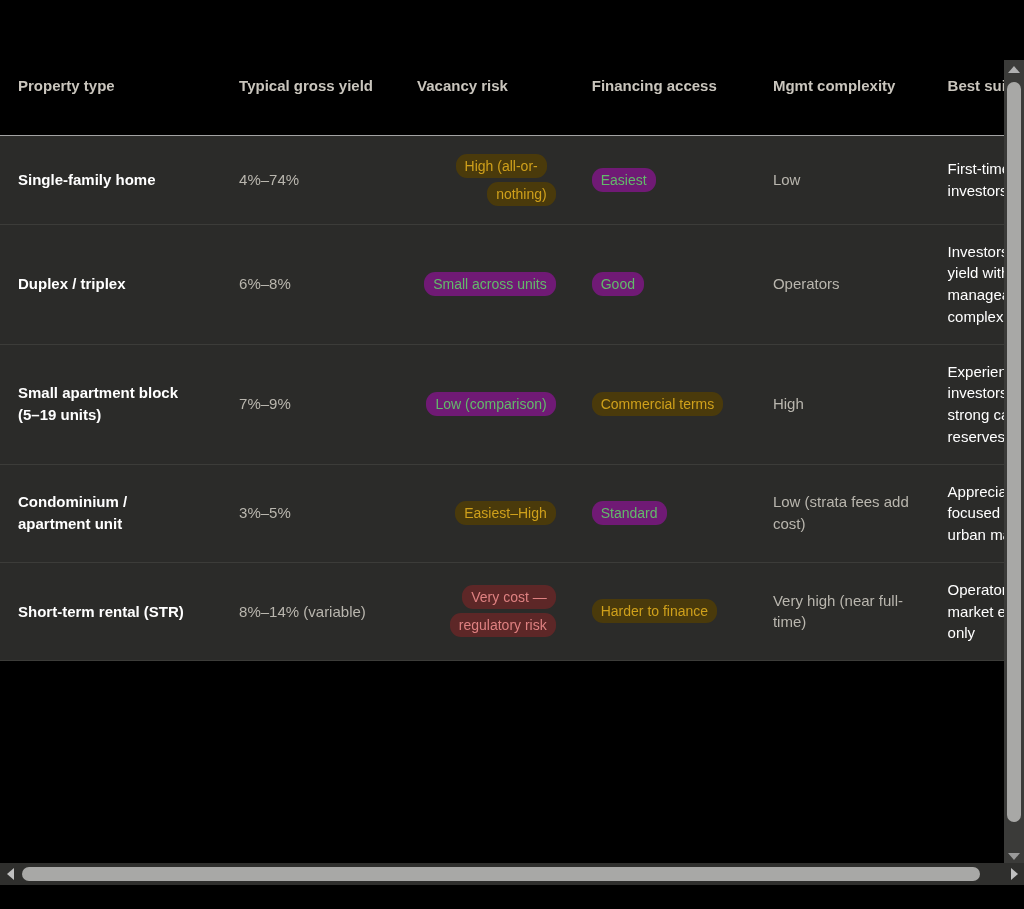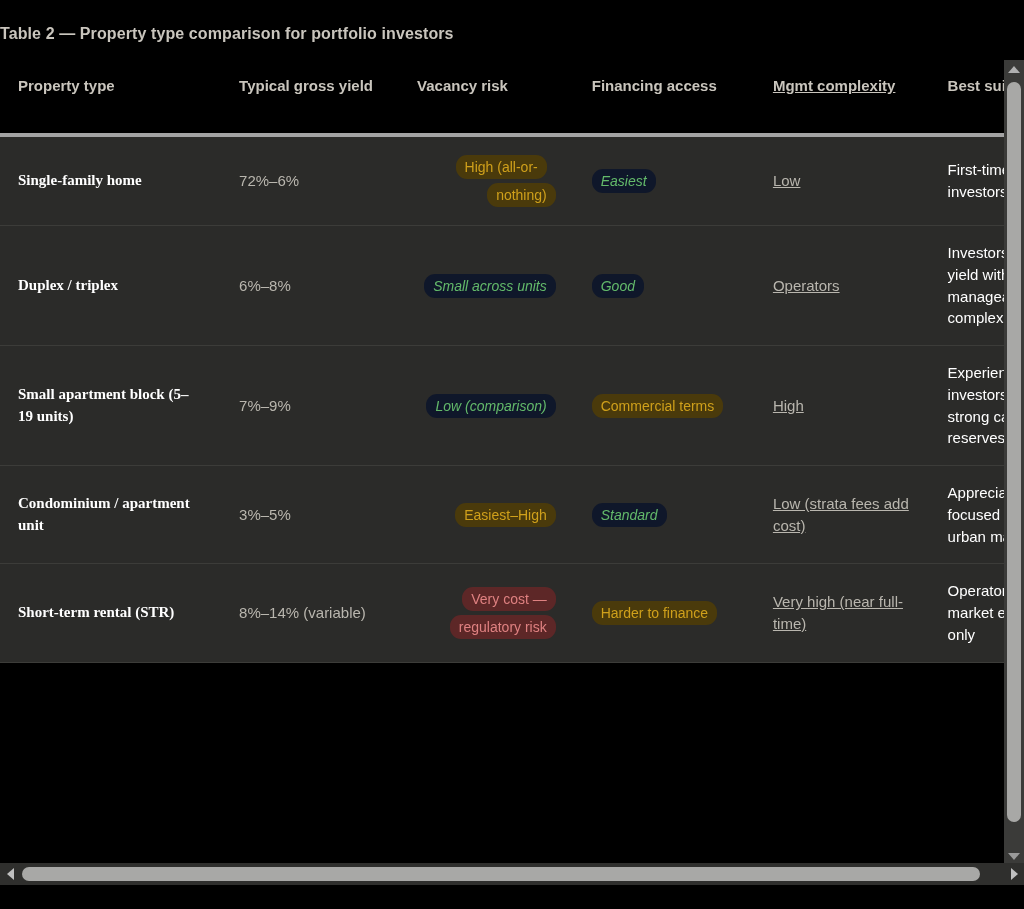--- a/index.html
+++ b/index.html
@@ -30,57 +30,56 @@
   .tbl { width: 1100px; border-collapse: collapse; table-layout: fixed; }
 
   .tbl thead th {
     background: #000000;
     color: #c9c5bd;
     font-size: 15px; font-weight: bold;
     text-align: left;
     vertical-align: top;
     padding: 22px 18px 22px 18px;
     height: 80px;
-    border-bottom: 4px solid #a3a3a3;
+    border-bottom: 1px solid #a3a3a3;
   }
 
   .tbl tbody td {
     background: #2b2b29;
     vertical-align: middle;
     padding: 16px 18px;
     border-bottom: 1px solid #3c3c39;
     font-size: 15px;
     color: #b9b6ae;
     line-height: 1.45;
   }
   .tbl tbody td.name {
     color: #ffffff;
     font-weight: bold;
-    font-family: Liberation Serif, serif;
   }
   .tbl tbody td.suited { color: #ffffff; }
 
   
   .c1 { width: 205px; }
   .c2 { width: 165px; }
   .c3 { width: 162px; text-align: right; }
   .c4 { width: 168px; }
-  .c5 { width: 162px; text-decoration: underline; }
+  .c5 { width: 162px; }
   .c6 { width: 158px; }
 
   
   .badge {
     display: inline; border-radius: 11px;
     padding: 4px 9px;
     font-size: 14px; line-height: 2.0;
     white-space: normal;
     box-decoration-break: clone;
     -webkit-box-decoration-break: clone;
   }
-  .badge.green  { background: #0f172a; color: #63b96a; font-style: italic; }
+  .badge.green  { background: #701a75; color: #63b96a; }
   .badge.amber  { background: #4a3a0b; color: #cfa01b; }
   .badge.red    { background: #5d2727; color: #df8181; }
 
   
   .vscroll {
     position: absolute; right: 0; top: 60px;
     width: 20px; height: 805px;
     background: #3b3b39;
   }
   .vscroll .arrow-up, .vscroll .arrow-dn {
@@ -134,38 +133,37 @@
   .bottom-pad {
     position: absolute; left: 0; bottom: 0;
     width: 1024px; height: 24px; background: #000000;
   }
 </style>
 </head>
 <body>
 
 <div id="app">
 
-  <div class="title">Table 2 — Property type comparison for portfolio investors</div>
 
   <div class="table-viewport">
     <table class="tbl">
       <thead>
         <tr>
           <th class="c1">Property type</th>
           <th class="c2">Typical gross yield</th>
           <th class="c3">Vacancy risk</th>
           <th class="c4">Financing access</th>
           <th class="c5">Mgmt complexity</th>
           <th class="c6">Best suited for</th>
         </tr>
       </thead>
       <tbody id="tbody">
           <tr>
             <td class="c1 name">Single-family home</td>
-            <td class="c2">72%–6%</td>
+            <td class="c2">4%–74%</td>
             <td class="c3"><span class="badge amber">High (all-or-nothing)</span></td>
             <td class="c4"><span class="badge green">Easiest</span></td>
             <td class="c5">Low</td>
             <td class="c6 suited">First-time portfolio investors</td>
           </tr>
           <tr>
             <td class="c1 name">Duplex / triplex</td>
             <td class="c2">6%–8%</td>
             <td class="c3"><span class="badge green">Small across units</span></td>
             <td class="c4"><span class="badge green">Good</span></td>

